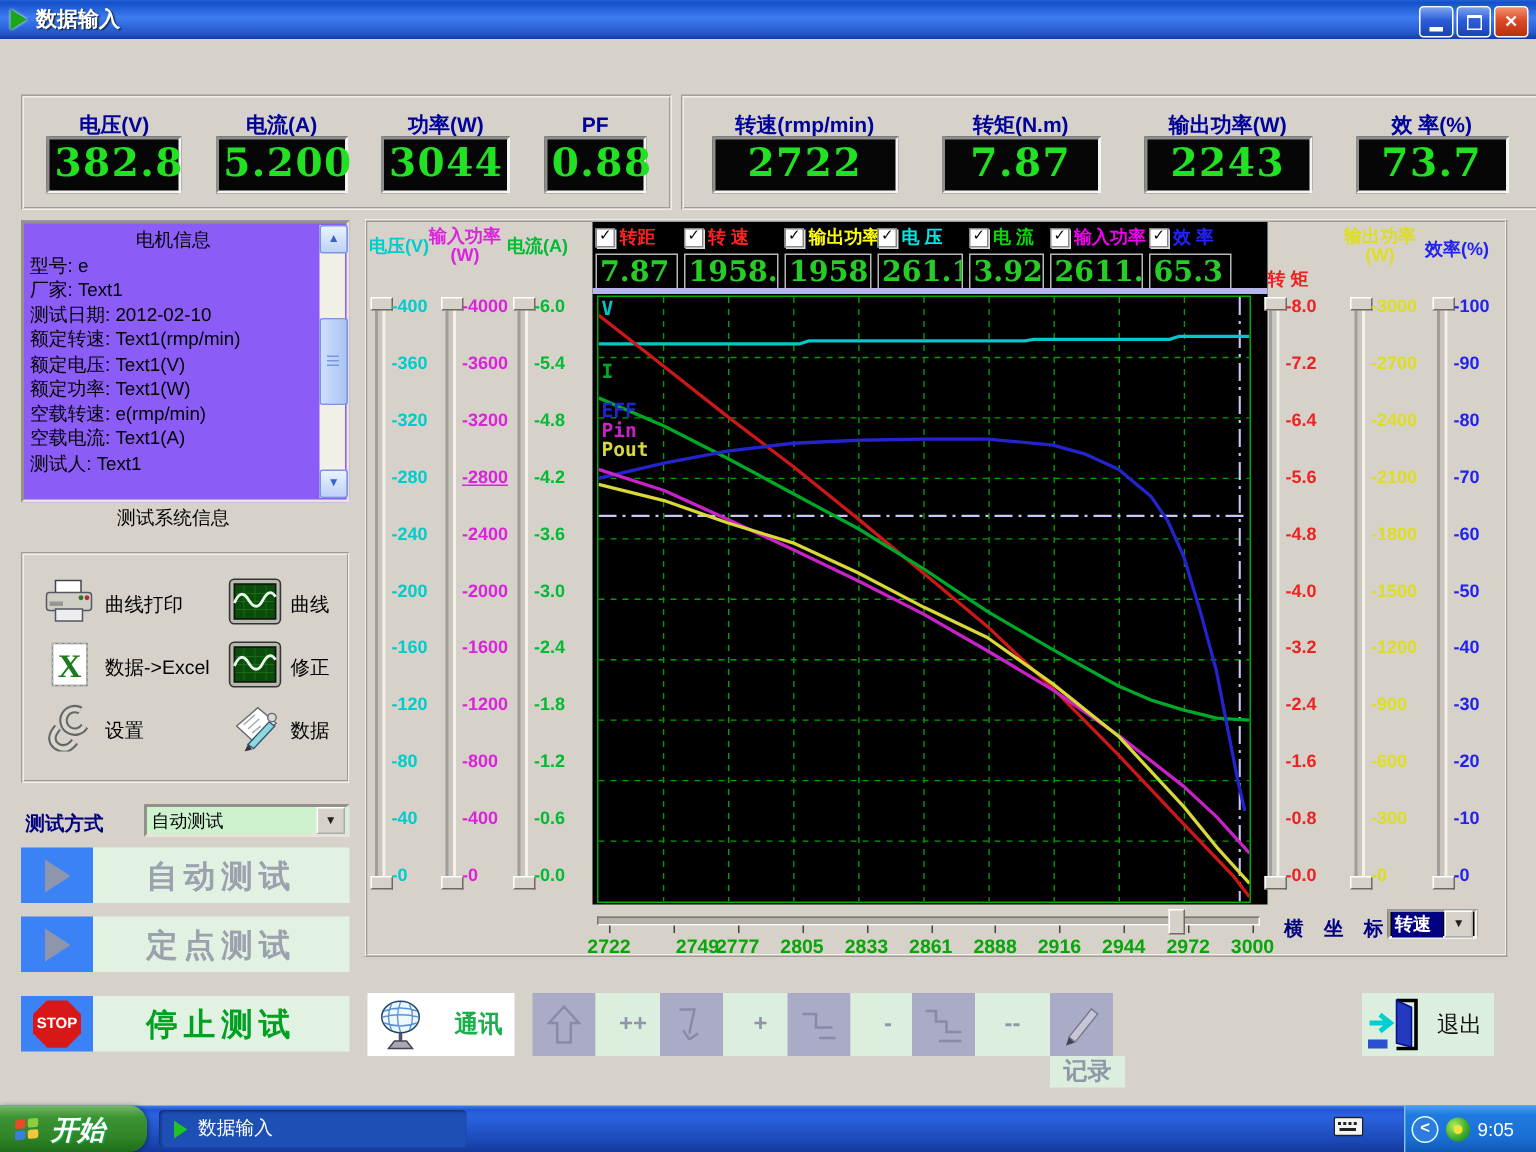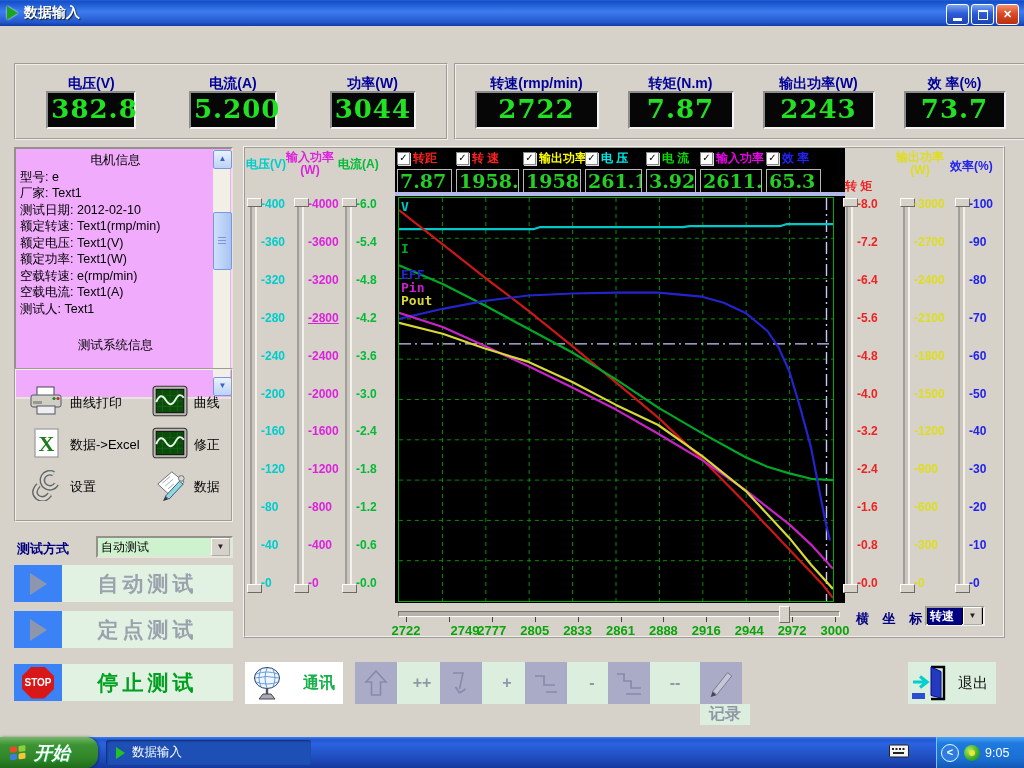--- a/index.html
+++ b/index.html
@@ -19,21 +19,21 @@
   .wb.close{background:linear-gradient(180deg,#f0926e,#dd4a24 45%,#b83010);}
   
   .groupbox{position:absolute;border:2px groove #f2efe8;display:flex;align-items:center;
     justify-content:space-around;padding:2px 4px;}
   .meter{display:flex;flex-direction:column;align-items:center;}
   .meter-label{font-weight:bold;font-size:14px;color:#00009a;white-space:nowrap;line-height:16px;}
   .meter-value{background:#060606;color:#22e022;font-family:"DejaVu Serif",serif;font-weight:bold;
     font-size:26px;line-height:32px;height:34px;border:2px solid;border-color:#8d8d8d #f4f4f4 #f4f4f4 #8d8d8d;
     text-align:center;letter-spacing:1px;padding:0 3px;box-sizing:content-box;}
   
-  .infopanel{position:absolute;left:14px;top:147px;width:219px;height:252px;background:#f0abfc;
+  .infopanel{position:absolute;left:14px;top:147px;width:219px;height:188px;background:#8b5cf6;
     border:2px inset #e8e4dc;box-sizing:border-box;font-size:12.5px;color:#000;}
   .info-lines{position:absolute;left:4px;top:3px;right:20px;line-height:16.5px;white-space:nowrap;overflow:hidden;}
   .info-center{text-align:center;}
   .vscroll{position:absolute;top:1px;right:1px;width:17px;bottom:1px;background:#f2f0e6;}
   .sb-btn{position:absolute;left:0;width:17px;height:17px;border-radius:2px;border:1px solid #7a96df;
     background:linear-gradient(180deg,#eaf2fd,#bcd2f8);color:#3a62c0;font-size:8px;text-align:center;line-height:15px;}
   .sb-thumb{position:absolute;left:0;width:17px;height:56px;top:62px;border-radius:2px;border:1px solid #7a96df;
     background:linear-gradient(90deg,#cfe0fb,#a8c4f4);}
   .sb-grip{position:absolute;left:4px;top:24px;width:8px;height:1px;background:#7a96df;box-shadow:0 3px #7a96df,0 6px #7a96df;}
   
@@ -150,20 +150,24 @@
         <div class="meter-label">电压(V)</div>
         <div class="meter-value" style="width: 80px;">382.8</div>
       </div>
       <div class="meter">
         <div class="meter-label">电流(A)</div>
         <div class="meter-value" style="width: 78px;">5.200</div>
       </div>
       <div class="meter">
         <div class="meter-label">功率(W)</div>
         <div class="meter-value" style="width: 76px;">3044</div>
+      </div>
+      <div class="meter">
+        <div class="meter-label">PF</div>
+        <div class="meter-value" style="width: 58px;">0.88</div>
       </div>
     </div>
   <div class="groupbox" id="meters-right" style="left:454px;top:63px;width:560px;height:69px;">
       <div class="meter">
         <div class="meter-label">转速(rmp/min)</div>
         <div class="meter-value" style="width: 114px;">2722</div>
       </div>
       <div class="meter">
         <div class="meter-label">转矩(N.m)</div>
         <div class="meter-value" style="width: 96px;">7.87</div>

